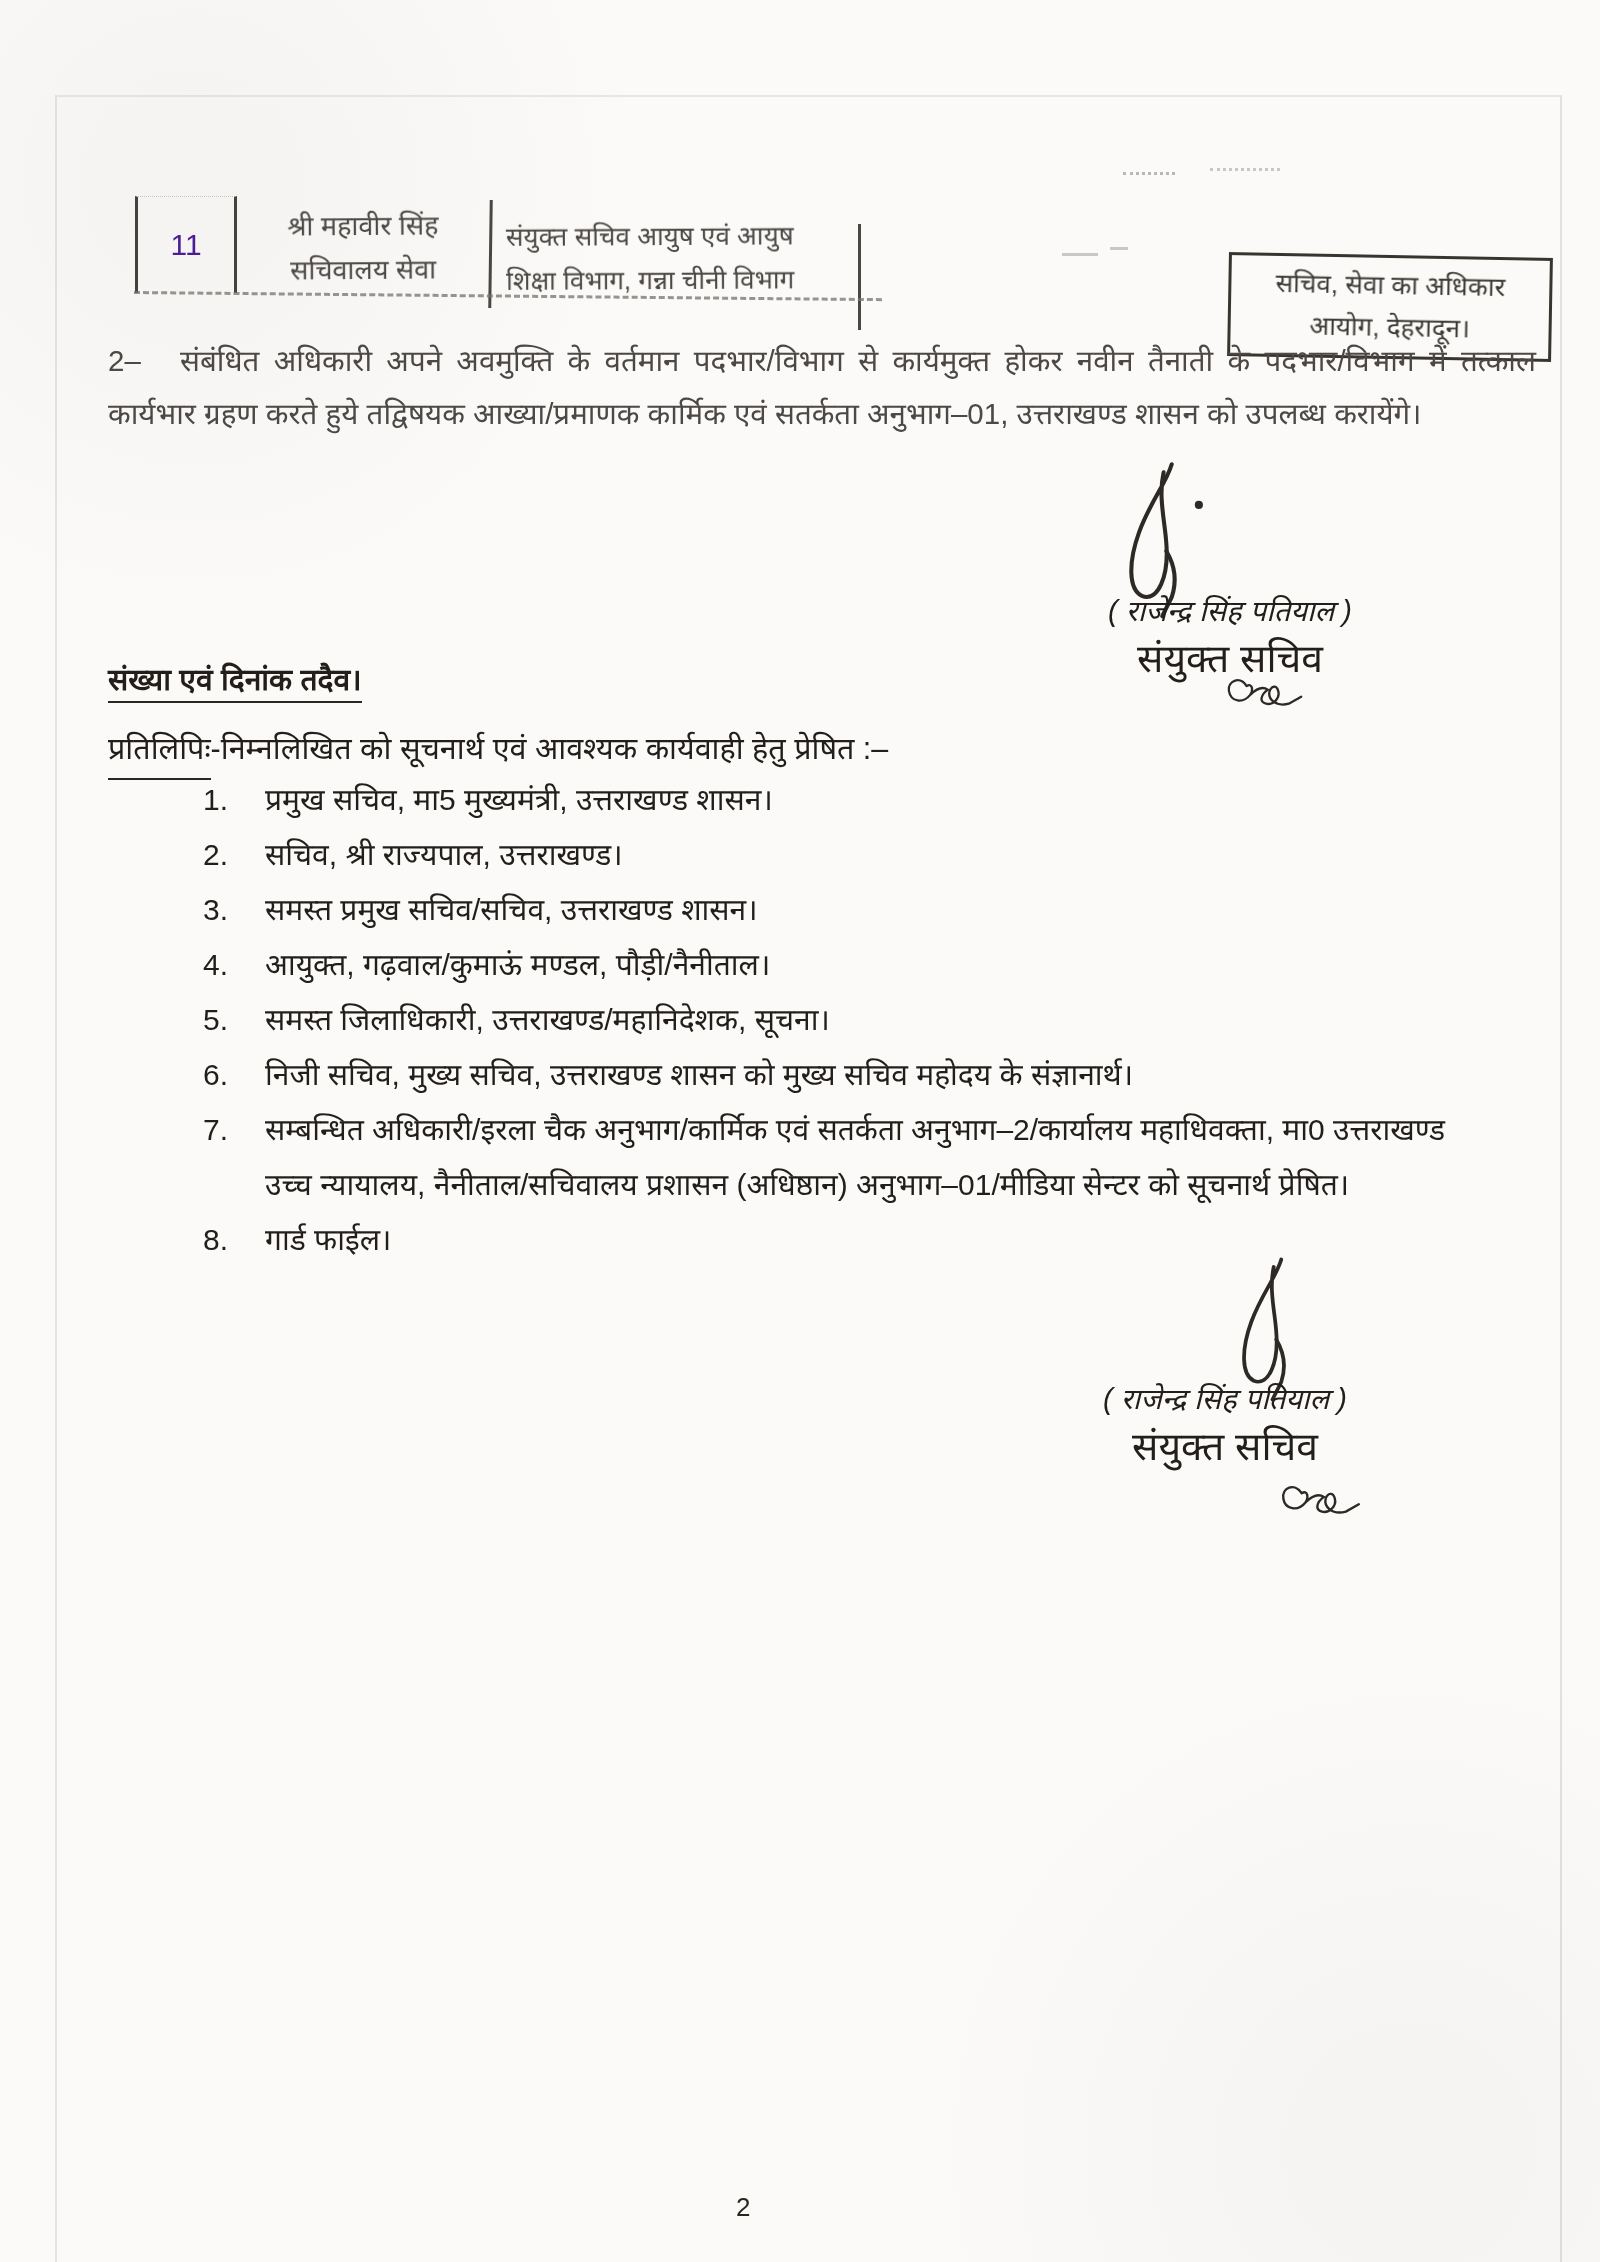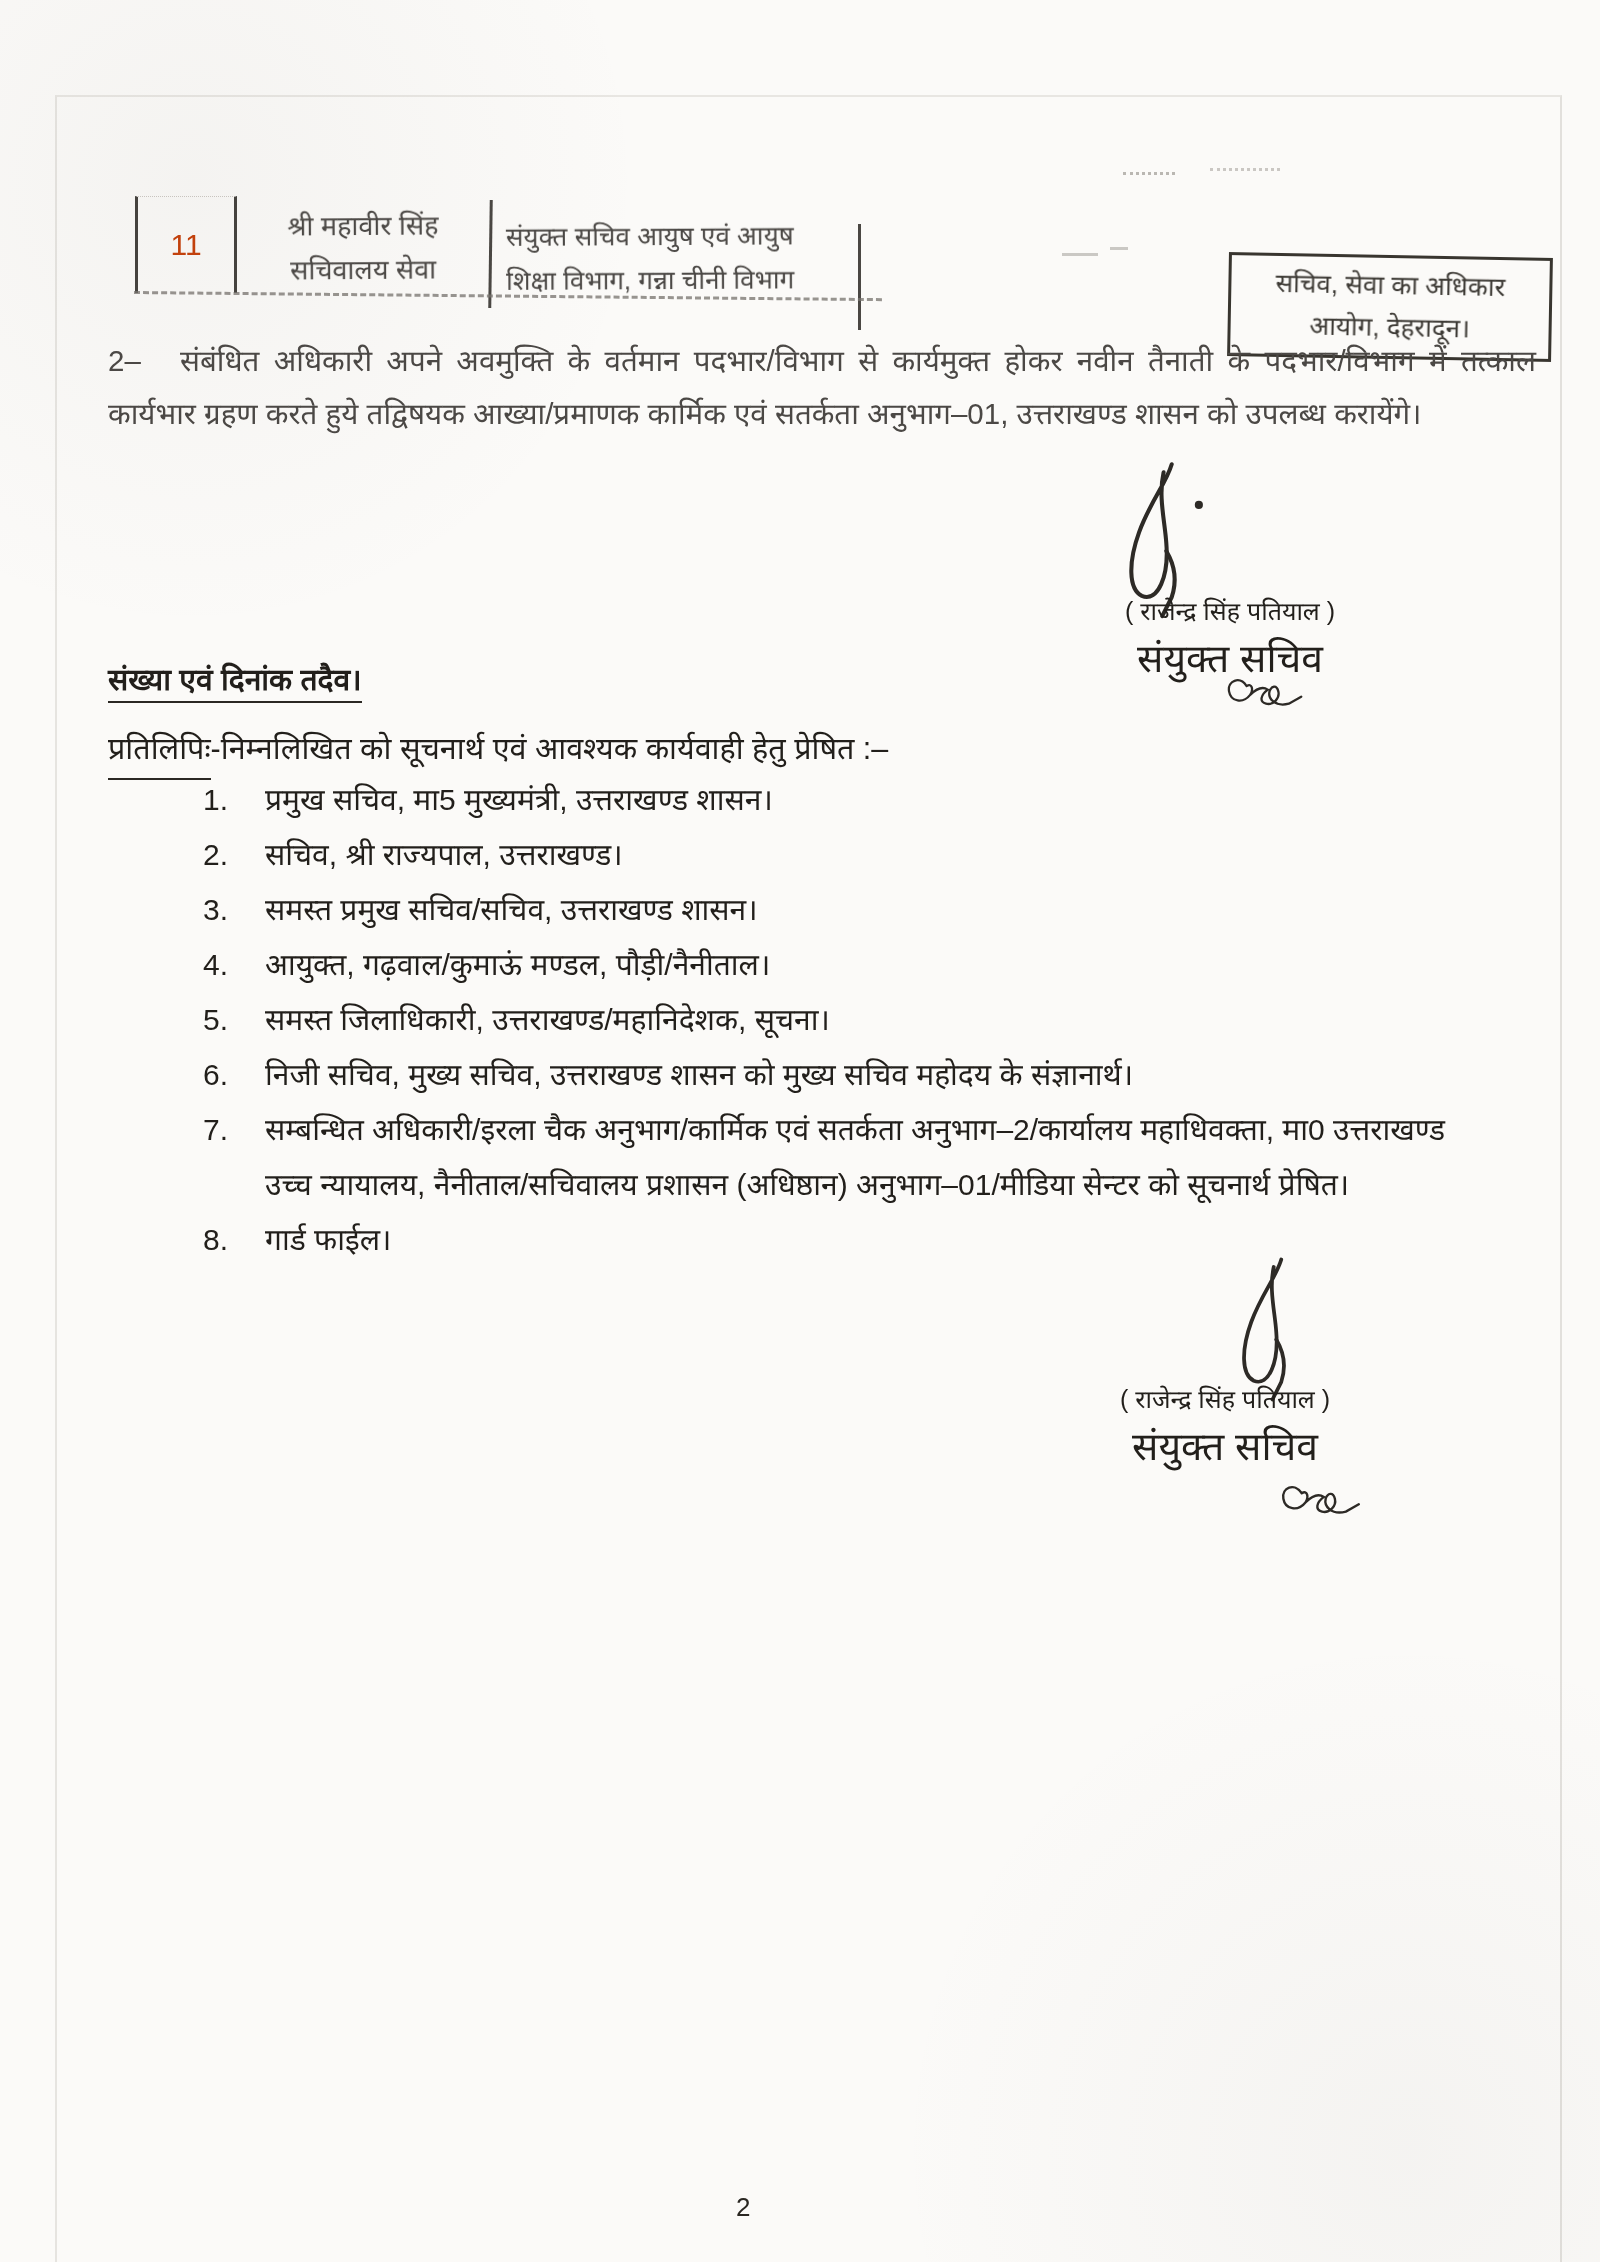--- a/index.html
+++ b/index.html
@@ -22,21 +22,21 @@
       radial-gradient(circle at 88% 95%, rgba(120,115,108,.05), transparent 20%);
   }
   .faded{color:#4b4845;filter:blur(.35px);}
   .crisp{color:#221f1b;}
 
   
   .serial-cell{
     position:absolute;left:135px;top:196px;width:96px;height:96px;
     border-left:3px solid #45423e;border-right:3px solid #45423e;border-top:1px dotted #c8c4bf;
     display:flex;align-items:center;justify-content:center;
-    font-size:30px;color:#c2410c;
+    font-size:30px;color:#4c1d95;
   }
   .name-cell{
     position:absolute;left:243px;top:204px;width:240px;
     text-align:center;font-size:27px;line-height:44px;
     transform:rotate(-0.4deg);
   }
   .cell-divider-1{
     position:absolute;left:489px;top:200px;height:108px;width:0;
     border-left:3px solid #4a4743;transform:rotate(0.8deg);
   }
@@ -73,21 +73,21 @@
 
   
   .sig-svg{position:absolute;}
   .sig1{left:1112px;top:455px;width:95px;height:165px;}
   .sig2{left:1226px;top:1252px;width:88px;height:150px;}
   .ini1{left:1222px;top:668px;width:88px;height:52px;}
   .ini2{left:1276px;top:1474px;width:92px;height:55px;}
   .sign-block{position:absolute;text-align:center;}
   .sign-block-1{left:1055px;top:586px;width:350px;}
   .sign-block-2{left:1040px;top:1374px;width:370px;}
-  .sign-name{font-size:25px;line-height:50px;}
+  .sign-name{font-size:29px;line-height:50px;font-style:italic;}
   .sign-desig{font-size:39px;line-height:46px;}
 
   
   .ref-line{
     position:absolute;left:108px;top:658px;font-size:30px;
   }
   .ref-line span{border-bottom:2.5px solid #2b2823;padding-bottom:5px;font-weight:bold;}
   .copy-heading{
     position:absolute;left:108px;top:726px;font-size:30.5px;
   }

